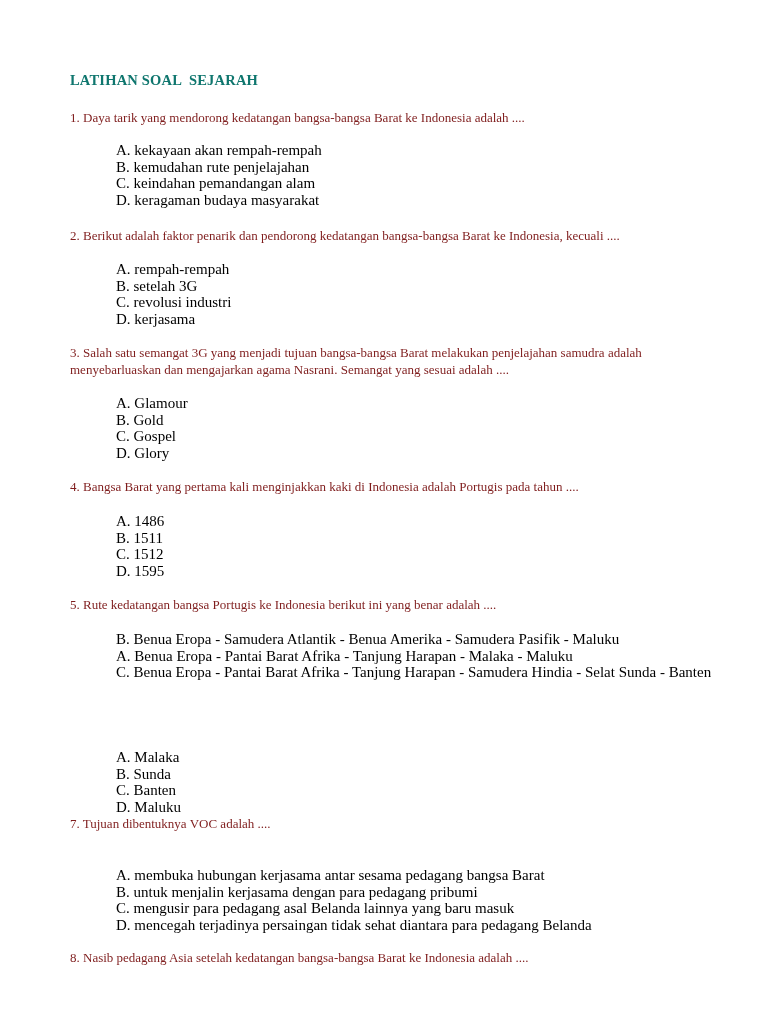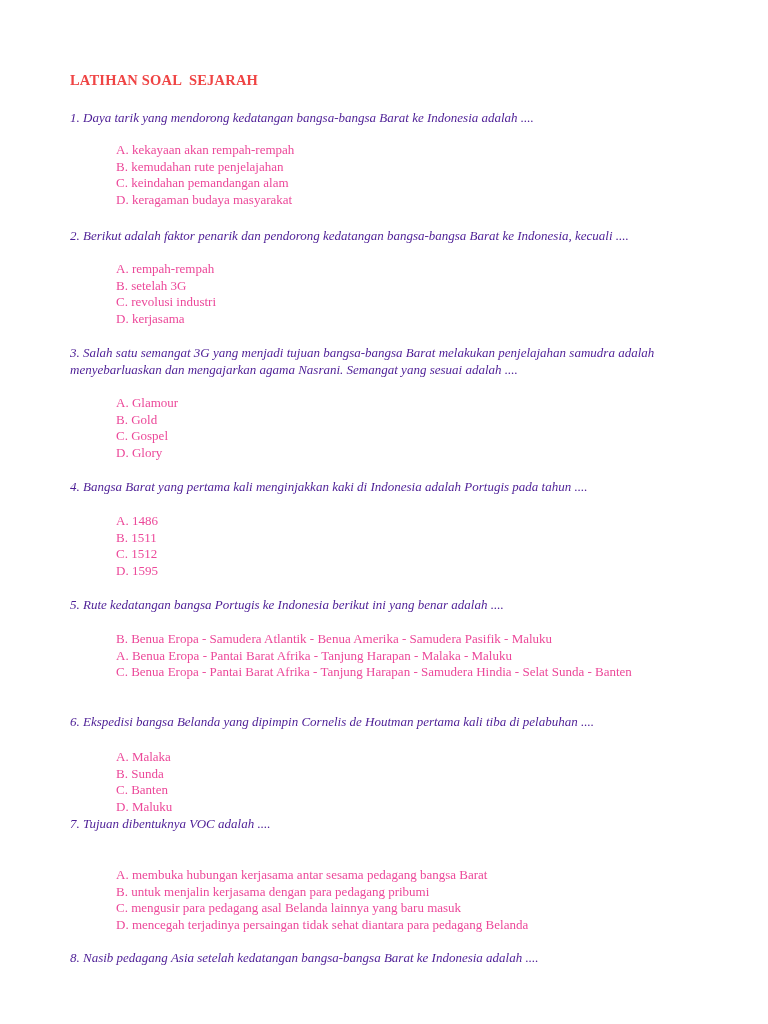--- a/index.html
+++ b/index.html
@@ -4,26 +4,26 @@
 <style>
   html, body { margin: 0; padding: 0; background: #ffffff; }
   body {
     width: 768px; height: 1024px; overflow: hidden; position: relative;
     font-family: "Liberation Serif", "DejaVu Serif", serif;
     color: #3a3a3a;
   }
   .page { position: absolute; left: 0; top: 0; width: 768px; height: 1024px; }
   .title {
     position: absolute; left: 70px; top: 72px;
-    font-weight: bold; font-size: 14.5px; color: #ef4444; letter-spacing: 0.2px;
+    font-weight: bold; font-size: 14.5px; color: #0f766e; letter-spacing: 0.2px;
     white-space: pre;
   }
-  .question { position: absolute; left: 70px; font-size: 13px; line-height: 16.5px; color: #4c1d95; white-space: nowrap; font-style: italic; }
+  .question { position: absolute; left: 70px; font-size: 13px; line-height: 16.5px; color: #7f1d1d; white-space: nowrap; }
   .question.wrap { white-space: normal; width: 660px; }
-  .options { position: absolute; left: 116px; font-size: 13px; line-height: 16.6px; color: #ec4899; }
+  .options { position: absolute; left: 116px; font-size: 15px; line-height: 16.6px; color: #000000; }
   .opt { display: block; white-space: nowrap; }
 </style>
 </head>
 <body>
 
 <div class="page">
   <div class="title">LATIHAN SOAL  SEJARAH</div>
 
   <div class="question" style="top:110px">1. Daya tarik yang mendorong kedatangan bangsa-bangsa Barat ke Indonesia adalah ....</div>
   <div class="options" style="top:142px">
@@ -57,21 +57,20 @@
     <span class="opt">D. 1595</span>
   </div>
 
   <div class="question" style="top:597px">5. Rute kedatangan bangsa Portugis ke Indonesia berikut ini yang benar adalah ....</div>
   <div class="options" style="top:631px">
     <span class="opt">B. Benua Eropa - Samudera Atlantik - Benua Amerika - Samudera Pasifik - Maluku</span>
     <span class="opt">A. Benua Eropa - Pantai Barat Afrika - Tanjung Harapan - Malaka - Maluku</span>
     <span class="opt">C. Benua Eropa - Pantai Barat Afrika - Tanjung Harapan - Samudera Hindia - Selat Sunda - Banten</span>
   </div>
 
-  <div class="question" style="top:714px">6. Ekspedisi bangsa Belanda yang dipimpin Cornelis de Houtman pertama kali tiba di pelabuhan ....</div>
   <div class="options" style="top:749px">
     <span class="opt">A. Malaka</span>
     <span class="opt">B. Sunda</span>
     <span class="opt">C. Banten</span>
     <span class="opt">D. Maluku</span>
   </div>
 
   <div class="question" style="top:816px">7. Tujuan dibentuknya VOC adalah ....</div>
   <div class="options" style="top:867px">
     <span class="opt">A. membuka hubungan kerjasama antar sesama pedagang bangsa Barat</span>

